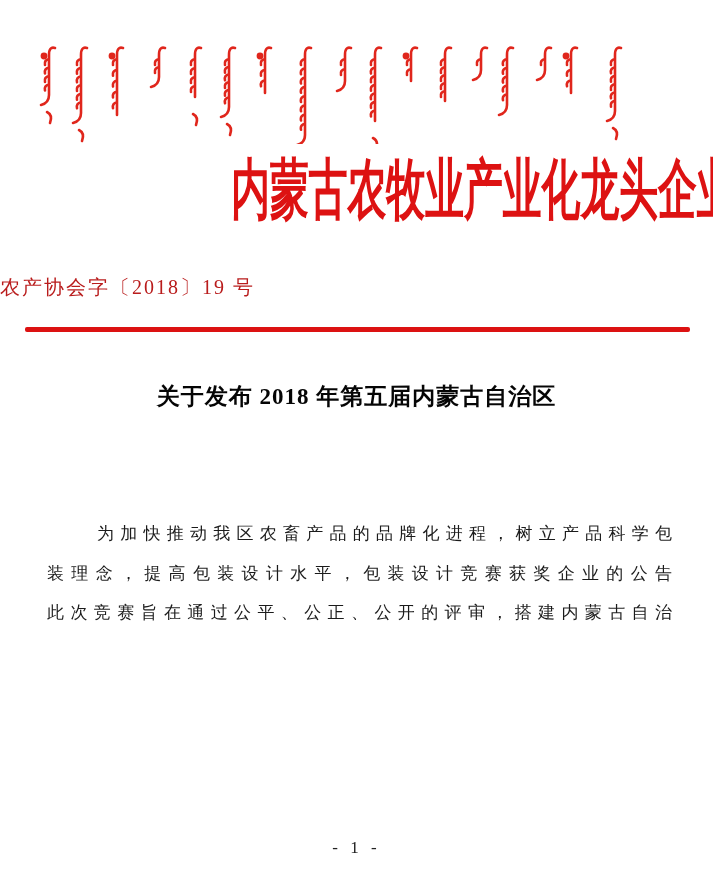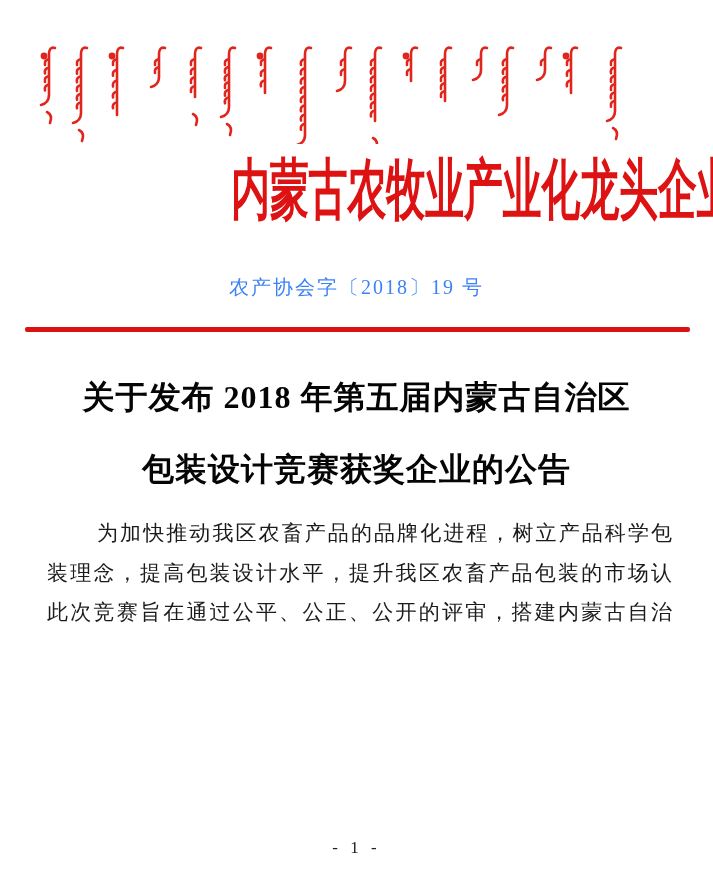--- a/index.html
+++ b/index.html
@@ -33,54 +33,54 @@
   .org-title .squeeze{
     display:inline-block;
     transform:scaleX(0.588);
     transform-origin:50% 50%;
     letter-spacing:0px;
   }
   
   .doc-number{
     position:absolute;
     top:274px;left:0;right:0;
-    text-align:center;
+    text-align:left;
     font-size:20px;
     line-height:26px;
-    color:#3b82f6;
+    color:#b91c1c;
     letter-spacing:2px;
   }
   
   .red-rule{
     position:absolute;
     top:327px;left:25px;right:23px;
     height:5px;
     border-radius:2px;
   }
   
   .doc-title{
     position:absolute;
     left:0;right:0;
     text-align:center;
     font-weight:bold;
     color:#050505;
-    font-size:32px;
+    font-size:23px;
     line-height:38px;
     letter-spacing:1px;
   }
   .doc-title.line1{top:378px;}
   .doc-title.line2{top:450px;}
   
   .body-block{
     position:absolute;
     top:514px;left:47px;width:626px;
     color:#1b1b1b;
   }
   .body-line{
-    font-size:21px;
+    font-size:17px;
     line-height:39.5px;
     letter-spacing:1px;
     text-align:justify;
     text-align-last:justify;
     white-space:normal;
   }
   .body-line.first{text-indent:50px;}
   
   .page-number{
     position:absolute;
@@ -131,24 +131,23 @@
 
   <div class="org-title" style="color: rgb(221, 18, 18);">
     <span class="squeeze">内蒙古农牧业产业化龙头企业协会文件</span>
   </div>
 
   <div class="doc-number">农产协会字〔2018〕19 号</div>
 
   <div class="red-rule" style="background: rgb(220, 18, 18);"></div>
 
   <div class="doc-title line1">关于发布 2018 年第五届内蒙古自治区</div>
-  <div class="doc-title line2">包装设计竞赛获奖企业的公告</div>
 
   <div class="body-block">
     <div class="body-line first">为加快推动我区农畜产品的品牌化进程，树立产品科学包</div>
-    <div class="body-line">装理念，提高包装设计水平，提升我区农畜产品包装的市场认</div>
+    <div class="body-line">装理念，提高包装设计水平，包装设计竞赛获奖企业的公告</div>
     <div class="body-line">此次竞赛旨在通过公平、公正、公开的评审，搭建内蒙古自治</div>
 
   </div>
 
   <div class="page-number">- 1 -</div>
 
 </div>
 
 </body></html>

